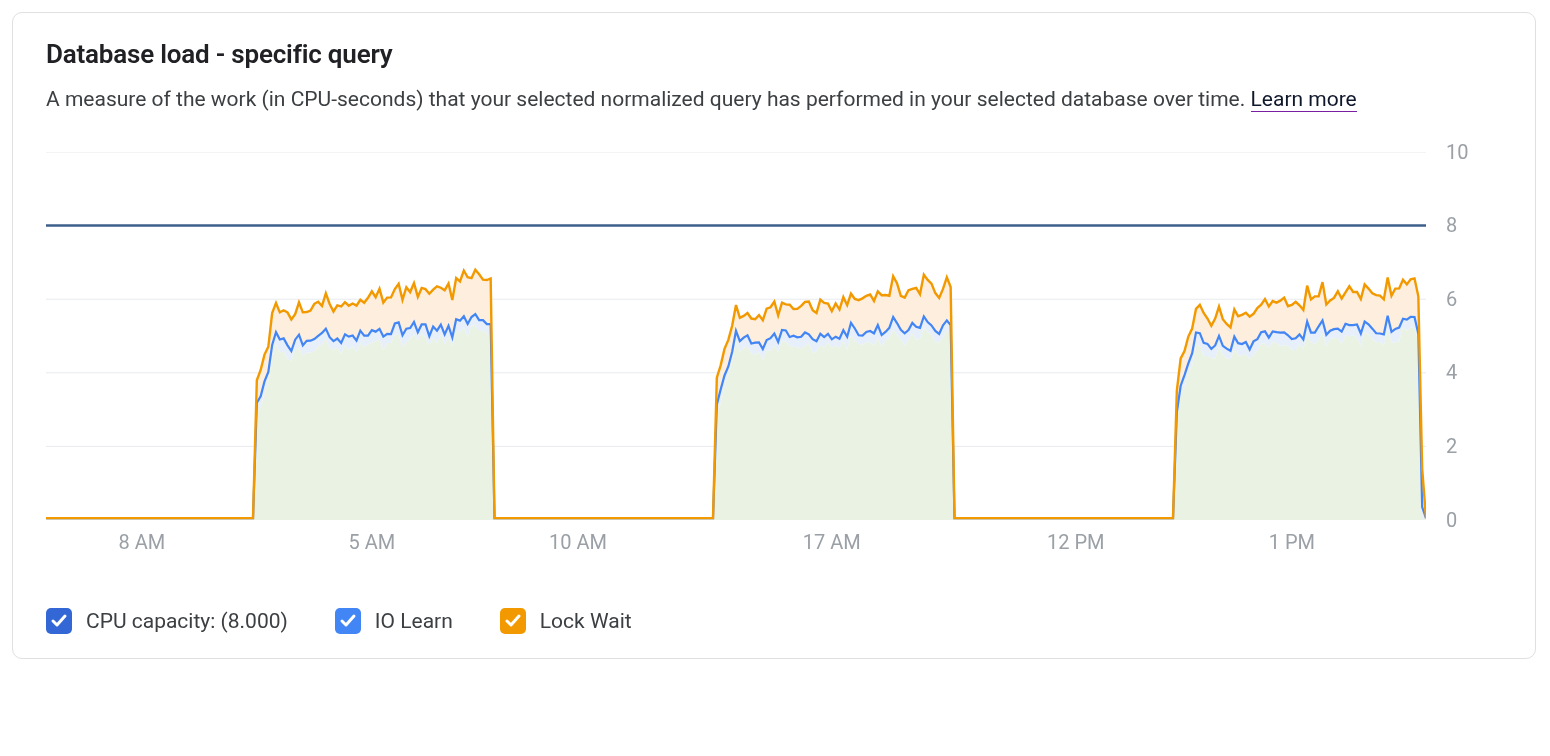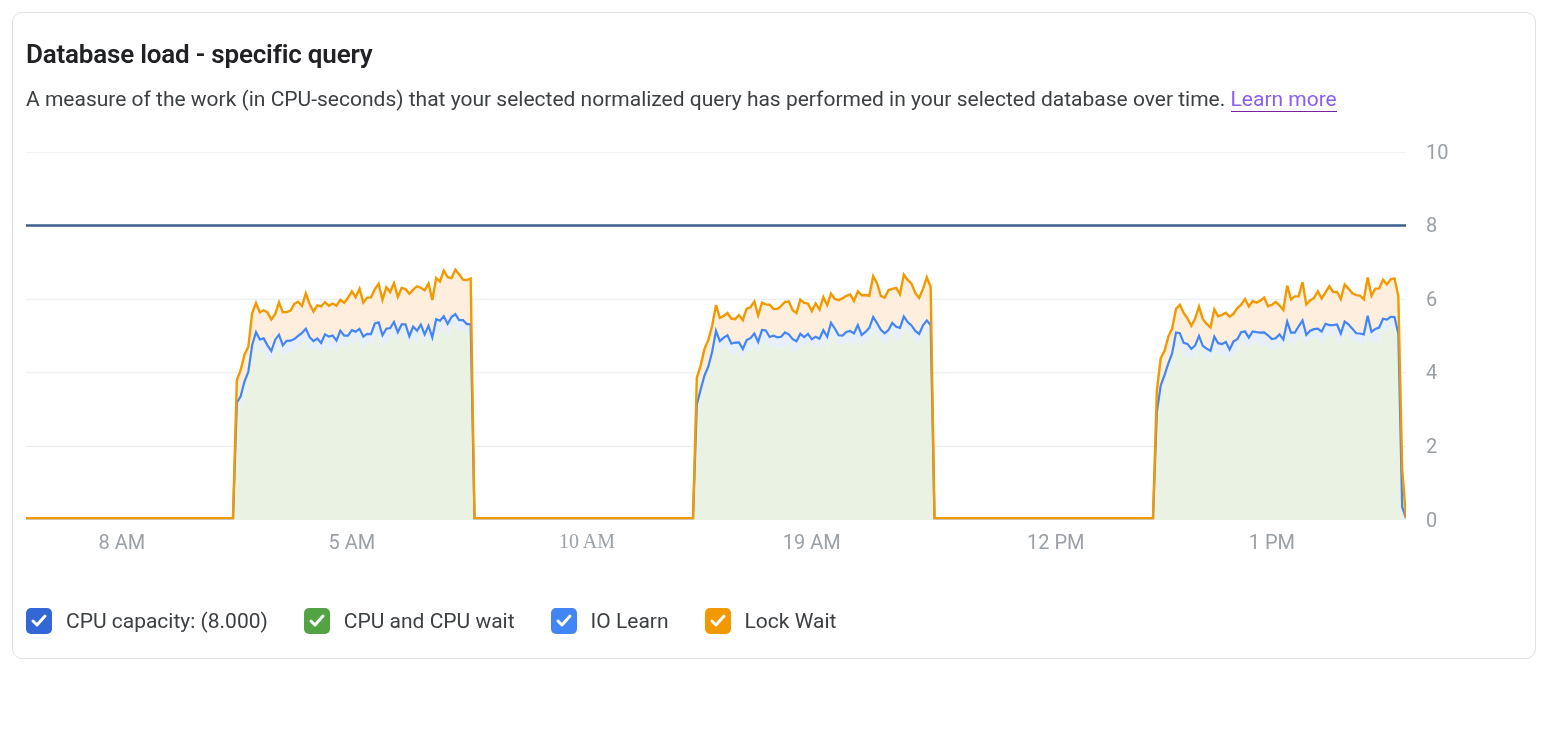--- a/index.html
+++ b/index.html
@@ -8,38 +8,38 @@
     background: #fff;
     font-family: Roboto, "Helvetica Neue", Arial, sans-serif;
     color: #202124;
   }
   .card {
     box-sizing: border-box;
     margin: 12px;
     width: 1524px;
     border: 1px solid #e0e0e0;
     border-radius: 10px;
-    padding: 26px 32px 24px 13px;
+    padding: 26px 32px 24px 33px;
     background: #fff;
   }
   .title {
     font-size: 26px;
     font-weight: 600;
     letter-spacing: -0.2px;
     margin-bottom: 14px;
   }
   .subtitle {
     font-size: 21px;
     font-weight: 400;
     color: #3c4043;
     line-height: 1.55;
     max-width: 1400px;
   }
   .subtitle a {
-    color: #8b5cf6;
+    color: #0f172a;
     text-decoration: none;
     border-bottom: 1px solid #7b1fa2;
   }
   .chart-wrap {
     position: relative;
     margin-top: 36px;
     width: 1460px; 
     height: 400px;
   }
   .plot {
@@ -60,21 +60,21 @@
     font-weight: 400;
   }
   .ylabels { left: 1400px; top: 0; height: 368px; width: 50px; }
   .ylabels span { position: absolute; left: 0; transform: translateY(-50%); }
   .xlabels { left: 0; top: 378px; width: 1380px; height: 28px; }
   .xlabels span { position: absolute; transform: translateX(-50%); white-space: nowrap; }
 
   .legend {
     display: flex;
     flex-wrap: wrap;
-    gap: 36px;
+    gap: 47px;
     margin-top: 56px;
     font-size: 21px;
     color: #3c4043;
     align-items: center;
   }
   .litem { display: inline-flex; align-items: center; gap: 14px; }
   .chk {
     width: 26px; height: 26px;
     border-radius: 5px;
     position: relative;
@@ -120,43 +120,35 @@
         <span style="top: 368px;">0</span>
         <span style="top: 294.4px;">2</span>
         <span style="top: 220.8px;">4</span>
         <span style="top: 147.2px;">6</span>
         <span style="top: 73.6px;">8</span>
         <span style="top: 0px;">10</span>
       </div>
     <div class="xlabels" id="xlabels">
         <span style="left: 95.8333px;">8 AM</span>
         <span style="left: 325.833px;">5 AM</span>
-        <span style="left: 561px; font-family: Liberation Serif, serif;">10 AM</span>
-        <span style="left: 785.833px;">19 AM</span>
+        <span style="left: 532px;">10 AM</span>
+        <span style="left: 785.833px;">17 AM</span>
         <span style="left: 1015.83px; margin-left: 14px;">12 PM</span>
         <span style="left: 1245.83px;">1 PM</span>
       </div>
   </div>
 
   <div class="legend">
     <div class="litem">
       <span class="chk" id="chk-cap" style="background: rgb(51, 103, 214);">
         <svg viewBox="0 0 18 18">
             <path d="M3 9 L7 13 L15 4"></path>
           </svg>
       </span>
       <span>CPU capacity: (8.000)</span>
-    </div>
-    <div class="litem">
-      <span class="chk" id="chk-cpu" style="background: rgb(83, 162, 67);">
-        <svg viewBox="0 0 18 18">
-            <path d="M3 9 L7 13 L15 4"></path>
-          </svg>
-      </span>
-      <span>CPU and CPU wait</span>
     </div>
     <div class="litem">
       <span class="chk" id="chk-io" style="background: rgb(66, 133, 244);">
         <svg viewBox="0 0 18 18">
             <path d="M3 9 L7 13 L15 4"></path>
           </svg>
       </span>
       <span>IO Learn</span>
     </div>
     <div class="litem">

